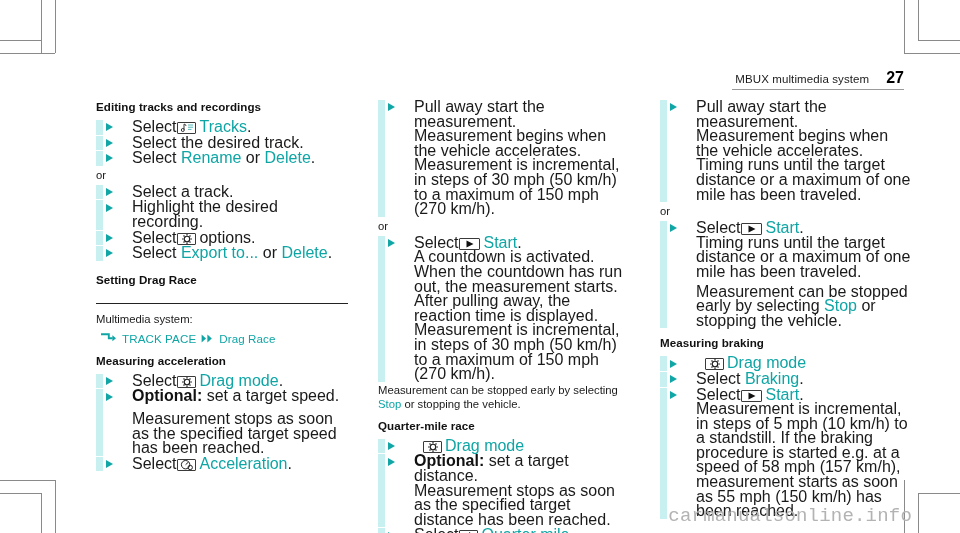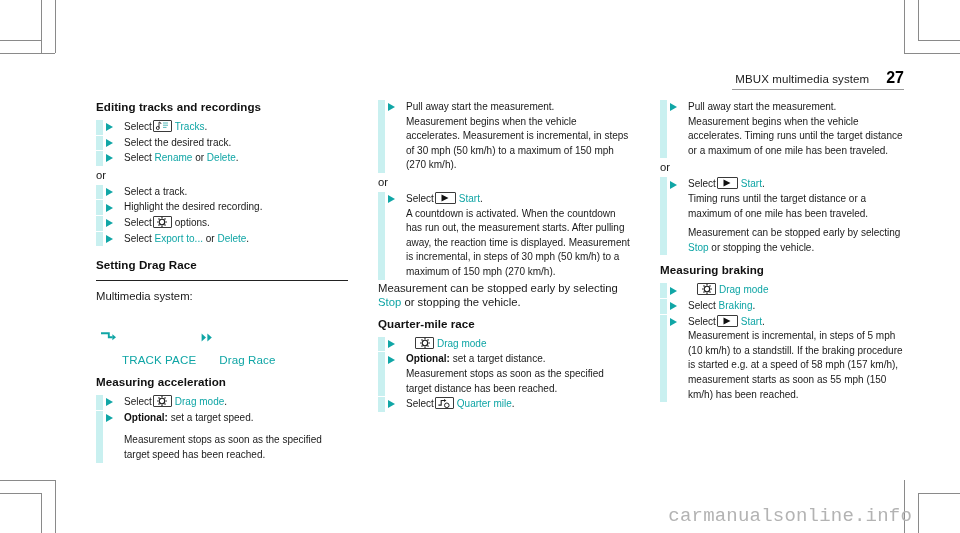--- a/index.html
+++ b/index.html
@@ -36,32 +36,32 @@
     display:flex;gap:12px;
   }
   .col{width:252px;margin-right:18px;}
   .col:last-child{margin-right:0;}
 
   h2.sect{
     font-size:11.6px;font-weight:bold;color:#111;
     margin:0 0 6px 0;line-height:14px;letter-spacing:.05px;
   }
   h2.sect.ruled{
-    color:#0f0f0f;border-bottom:1.4px solid #222;padding-bottom:8px;margin-bottom:8px;
+    color:#0f0f0f;border-bottom:1.4px solid #222;padding-bottom:16px;margin-bottom:8px;
   }
 
   .gap-s{height:7px;}
   .gap-m{height:11px;}
 
   
   .step{
     position:relative;
-    padding-left:28px;
+    padding-left:36px;
     margin:0 0 1px 0;
-    font-size:10px;line-height:14.6px;
+    font-size:16px;line-height:14.6px;
     min-height:14.6px;
   }
   .step .bar{
     position:absolute;left:0;top:0;bottom:0;width:7px;background:#c9f0f0;
   }
   .step .tri{
     position:absolute;left:10px;top:3.2px;width:0;height:0;
     border-left:7px solid #10a6a6;
     border-top:4.5px solid transparent;
     border-bottom:4.5px solid transparent;
@@ -91,21 +91,21 @@
     position:absolute;left:0;right:0;top:50%;transform:translateY(-50%);
     display:flex;justify-content:center;gap:2.6px;align-items:center;
   }
 
   .arrowkey{min-width:21px;}
 
   
   .path{font-size:11.6px;line-height:16px;color:#0fa5a5;margin:4px 0 0 4px;display:flex;align-items:center;gap:5px;}
   .path .hook{display:inline-block;}
   .path .dbl{display:inline-block;}
-  .path .txt{letter-spacing:.1px;margin-top:44px;}
+  .path .txt{letter-spacing:.1px;}
 
   .multi{font-size:11.3px;line-height:15px;margin:0;}
 
   
   .watermark{
     position:absolute;right:48px;bottom:6px;
     font-size:19px;color:#b3b3b3;letter-spacing:.2px;
     font-family:Liberation Mono, monospace;
   }
 </style>
@@ -241,20 +241,29 @@
             </svg></span><span class="teal">Drag mode</span><span>.</span>
       </div>
 
       <div class="step">
         <span class="bar"></span>
         <span class="tri"></span>
         <p><span class="b">Optional:</span><span> set a target speed.</span></p>
         <p style="margin-top:8px;">Measurement stops as soon as the specified target speed has been reached.</p>
       </div>
 
+      <div class="step">
+        <span class="bar"></span>
+        <span class="tri"></span>
+        <span>Select</span><span class="key"><svg width="14" height="11" viewBox="0 0 14 11">
+              <circle cx="5.6" cy="5.2" r="4.2" fill="none" stroke="#222" stroke-width="1"></circle>
+              <path d="M5.6 5.2 L8.4 2.6" stroke="#222" stroke-width="1"></path>
+              <circle cx="10.2" cy="8" r="2.2" fill="none" stroke="#222" stroke-width="1"></circle>
+            </svg></span><span class="teal">Acceleration</span><span>.</span>
+      </div>
 
     </div>
 
     <div class="col">
 
       <div class="step">
         <span class="bar"></span>
         <span class="tri"></span>
         <p>Pull away start the measurement.</p>
         <p style="margin-top:0;">Measurement begins when the vehicle accelerates. Measurement is incremental, in steps of 30 mph (50 km/h) to a maximum of  150 mph (270 km/h).</p>

